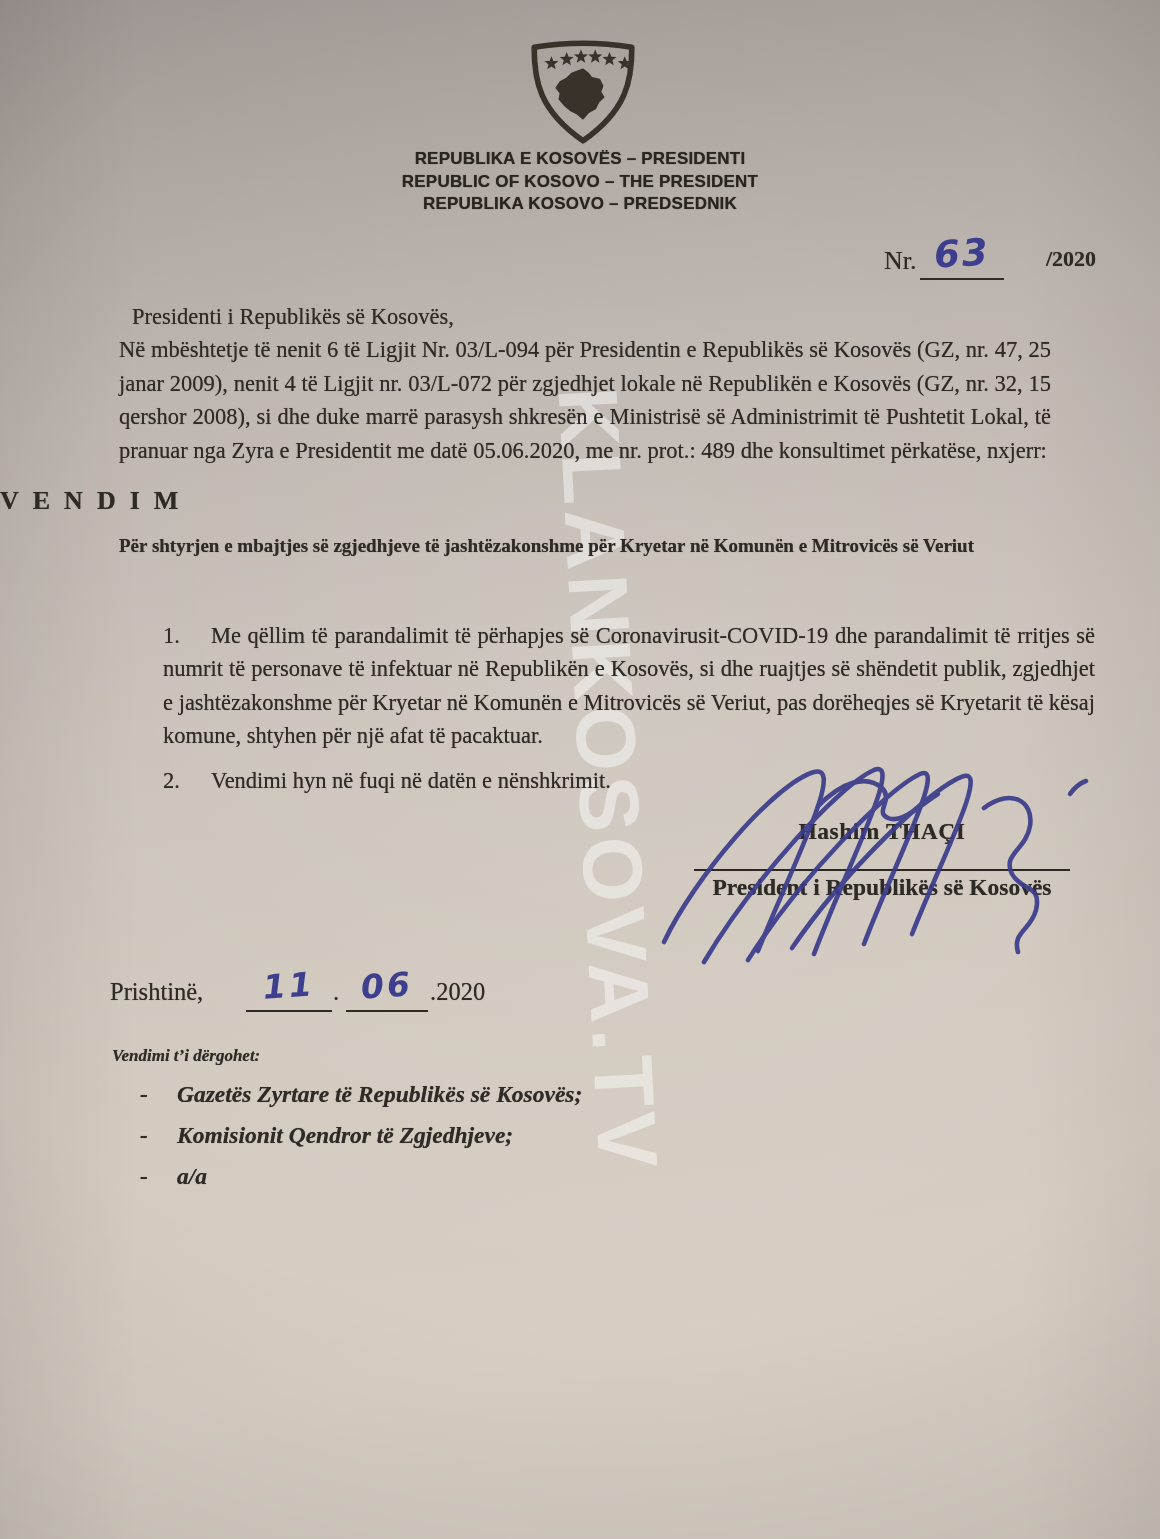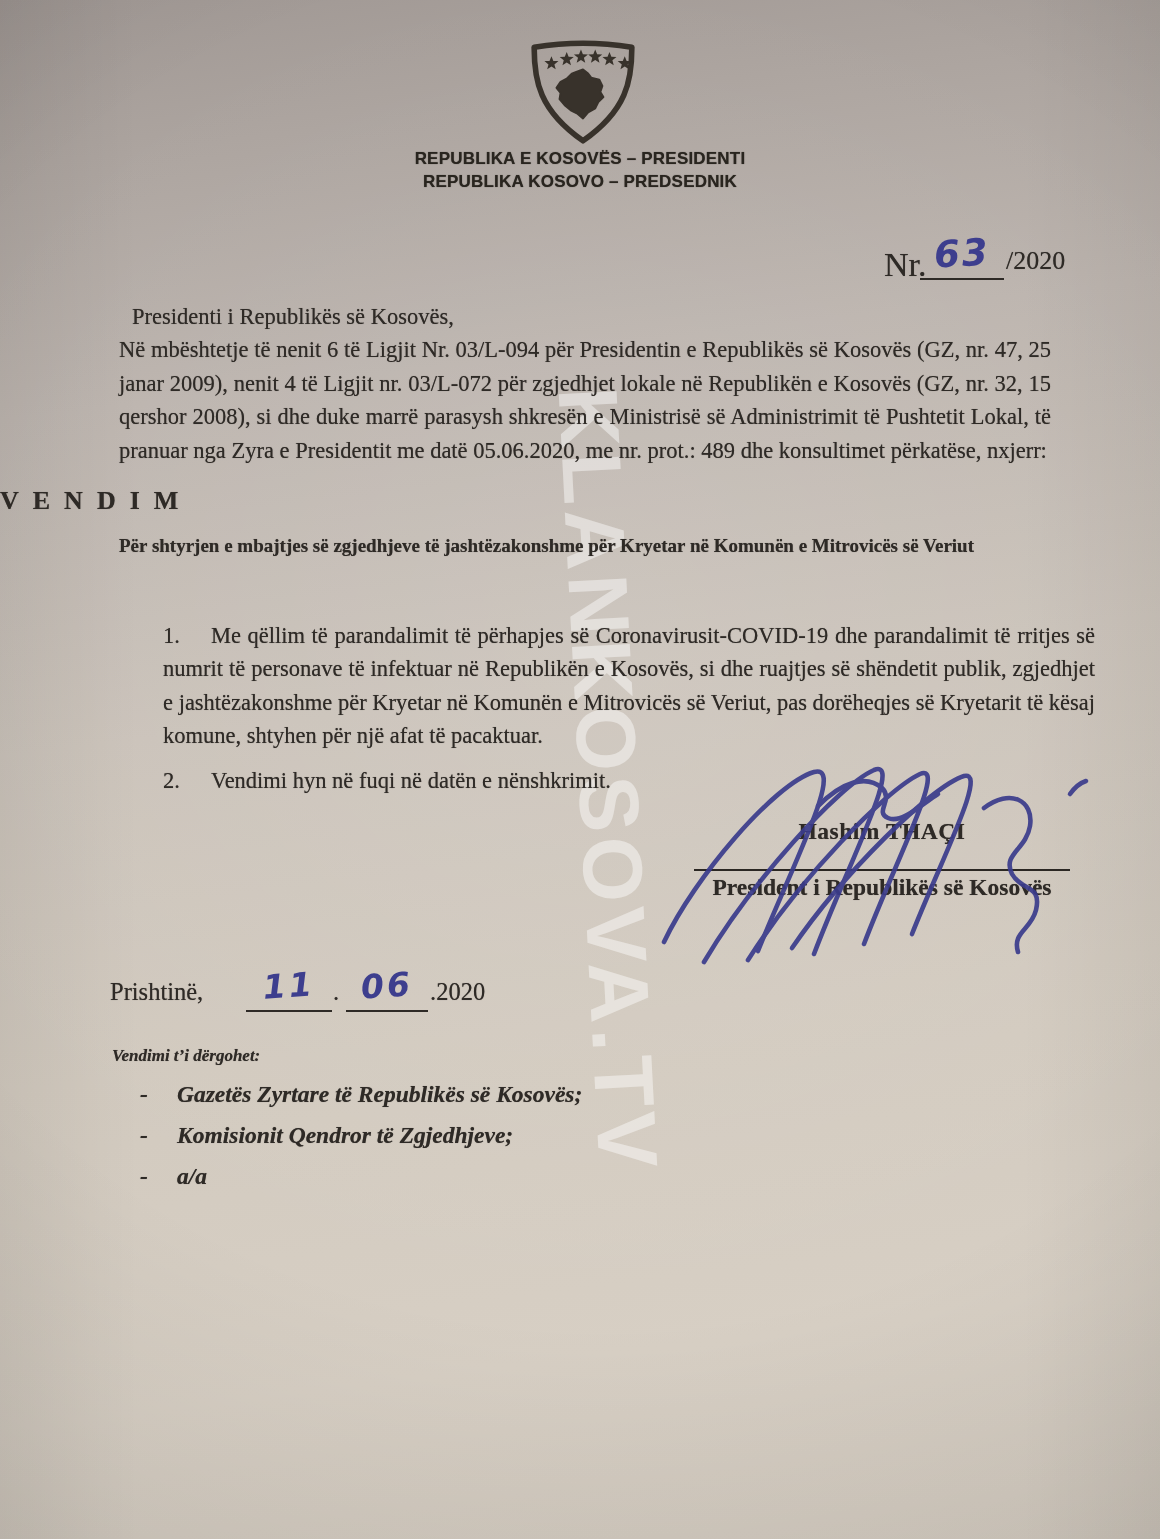--- a/index.html
+++ b/index.html
@@ -20,24 +20,24 @@
   }
   .abs{position:absolute;}
   .ink{color:#2e2a26;text-shadow:0 0 0.7px rgba(46,42,38,0.65);}
 
   
   .crest{left:526px;top:40px;width:114px;height:108px;}
   .org-lines{left:0;top:148px;width:1160px;text-align:center;line-height:22.5px;}
   .org-lines div{font-family:"Liberation Sans", sans-serif;font-weight:bold;font-size:17px;letter-spacing:0.2px;color:#29251f;text-shadow:0 0 1px rgba(41,37,31,0.7);}
 
   
-  .ref-label{left:884px;top:246px;font-size:34px;}
+  .ref-label{left:884px;top:246px;font-size:26px;}
   .ref-underline{left:920px;top:232px;width:84px;height:46px;border-bottom:2.5px solid #2e2a26;text-align:center;}
   .ref-number{display:inline-block;font-family:"DejaVu Sans", sans-serif;font-style:italic;font-size:37px;font-weight:bold;color:#3d3e8e;transform:rotate(-3deg);letter-spacing:2px;}
-  .ref-suffix{left:1006px;top:246px;font-size:26px;}
+  .ref-suffix{left:1046px;top:246px;font-size:22px;font-weight:bold;}
 
   
   .salutation{left:132px;top:300px;width:930px;font-size:22.5px;line-height:33.5px;}
   .preamble{left:119px;top:333px;width:932px;font-size:22.5px;line-height:33.5px;text-align:justify;}
 
   .decision-title{left:0;top:486px;width:1160px;text-align:left;font-size:26px;font-weight:bold;letter-spacing:14px;}
   .decision-subtitle{left:119px;top:522px;width:932px;text-align:left;font-size:19px;font-weight:bold;line-height:47px;}
 
   .article{font-size:22.5px;line-height:33.5px;text-align:justify;margin-left:44px;}
   .article-1{left:119px;top:596px;width:932px;}
@@ -107,20 +107,21 @@
         <g transform="translate(97,23)">
             <polygon points="0,-7.2 1.9,-2.5 6.9,-2.3 2.9,0.9 4.2,5.8 0,3.1 -4.2,5.8 -2.9,0.9 -6.9,-2.3 -1.9,-2.5"></polygon>
           </g>
       </g>
       <polygon points="56,29 61,33 64,37 72,39 75,45 73,51 76,56 71,61 68,67 61,71 56,77 50,72 44,69 38,64 33,58 34,52 30,47 34,41 40,38 45,33 50,31" fill="#38322b" stroke="#38322b" stroke-width="2" stroke-linejoin="round"></polygon>
     </svg>
   </div>
 
   <div class="abs org-lines">
     <div>REPUBLIKA E KOSOVËS – PRESIDENTI</div>
+    <div>REPUBLIC OF KOSOVO – THE PRESIDENT</div>
     <div>REPUBLIKA KOSOVO – PREDSEDNIK</div>
   </div>
 
   <span class="abs ref-label ink">Nr.</span>
   <span class="abs ref-underline"><span class="ref-number">63</span></span>
   <span class="abs ref-suffix ink">/2020</span>
 
   <div class="abs salutation ink">Presidenti i Republikës së Kosovës,</div>
   <div class="abs preamble ink">Në mbështetje të nenit 6 të Ligjit Nr. 03/L-094 për Presidentin e Republikës së Kosovës (GZ, nr. 47,  25 janar 2009), nenit 4 të Ligjit nr. 03/L-072 për zgjedhjet lokale në Republikën e Kosovës (GZ, nr. 32, 15 qershor 2008), si dhe duke marrë parasysh shkresën e Ministrisë së Administrimit të Pushtetit Lokal, të pranuar nga Zyra e Presidentit me datë 05.06.2020, me nr. prot.: 489 dhe konsultimet përkatëse, nxjerr:</div>
 

